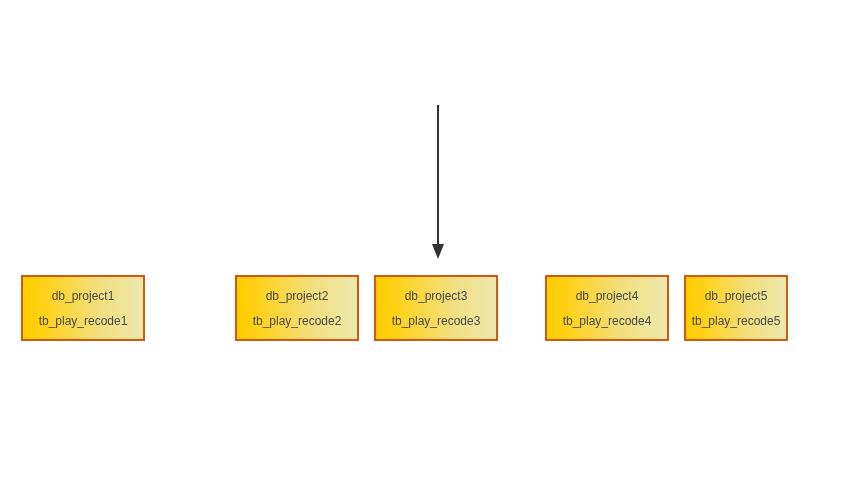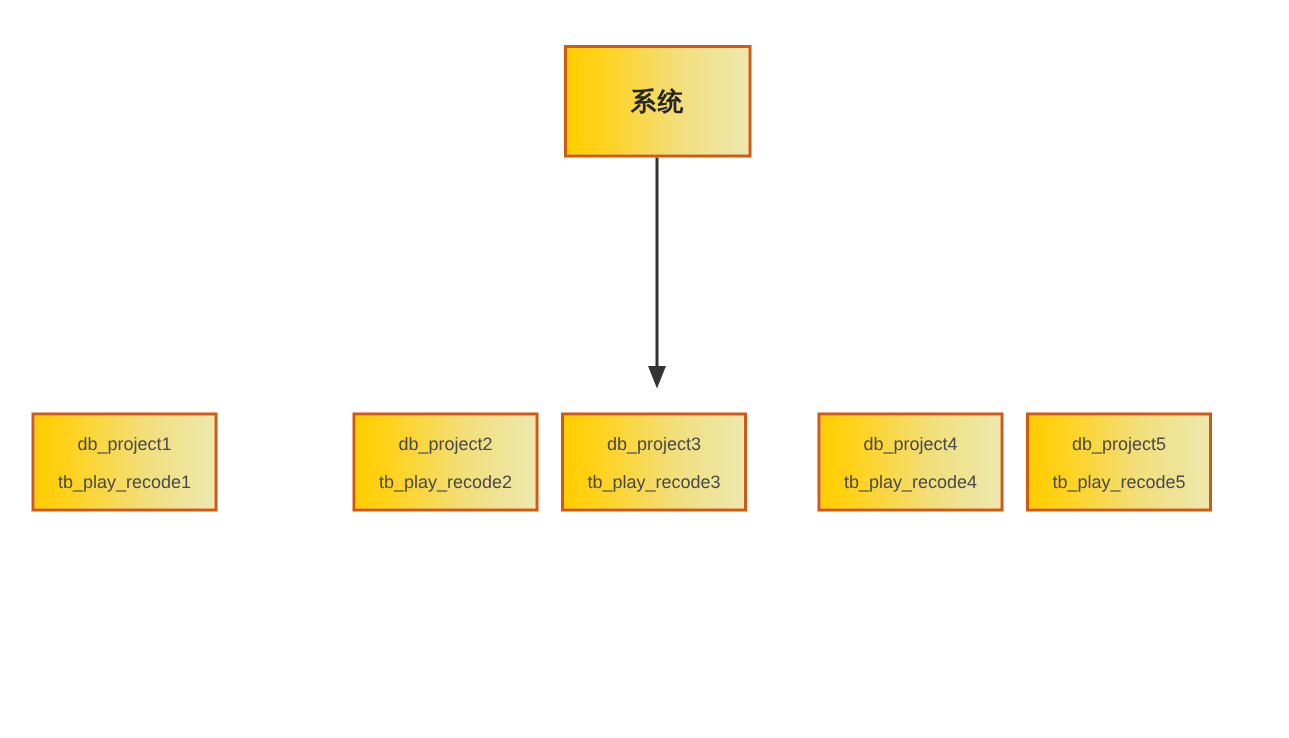--- a/index.html
+++ b/index.html
@@ -64,21 +64,21 @@
     white-space: nowrap;
   }
   .db-node .line-db {
     margin-bottom: 13px;
   }
 
   .db-node.pos-0 { left: 21px;  }
   .db-node.pos-1 { left: 201px; margin-left: 34px; }
   .db-node.pos-2 { left: 374px; }
   .db-node.pos-3 { left: 545px; }
-  .db-node.pos-4 { left: 684px; width: 124px; justify-content: center; }
+  .db-node.pos-4 { left: 684px; width: 104px; justify-content: center; }
 
   
   #connector-layer {
     position: absolute;
     left: 0;
     top: 0;
     width: 859px;
     height: 492px;
     pointer-events: none;
   }
@@ -86,23 +86,20 @@
 </head>
 <body>
 
 <div id="canvas">
 
   <svg id="connector-layer" width="859" height="492" viewBox="0 0 859 492">
     <line x1="438" y1="105" x2="438" y2="247" stroke="#333333" stroke-width="2"></line>
     <polygon points="438,259 432,244 444,244" fill="#333333"></polygon>
   </svg>
 
-  <div class="node" id="node-system">
-    <div class="node-title">系统</div>
-  </div>
 
   <div class="node db-node pos-0">
     <div class="line line-db">db_project1</div>
     <div class="line line-table">tb_play_recode1</div>
   </div>
 
   <div class="node db-node pos-1">
     <div class="line line-db">db_project2</div>
     <div class="line line-table">tb_play_recode2</div>
   </div>

